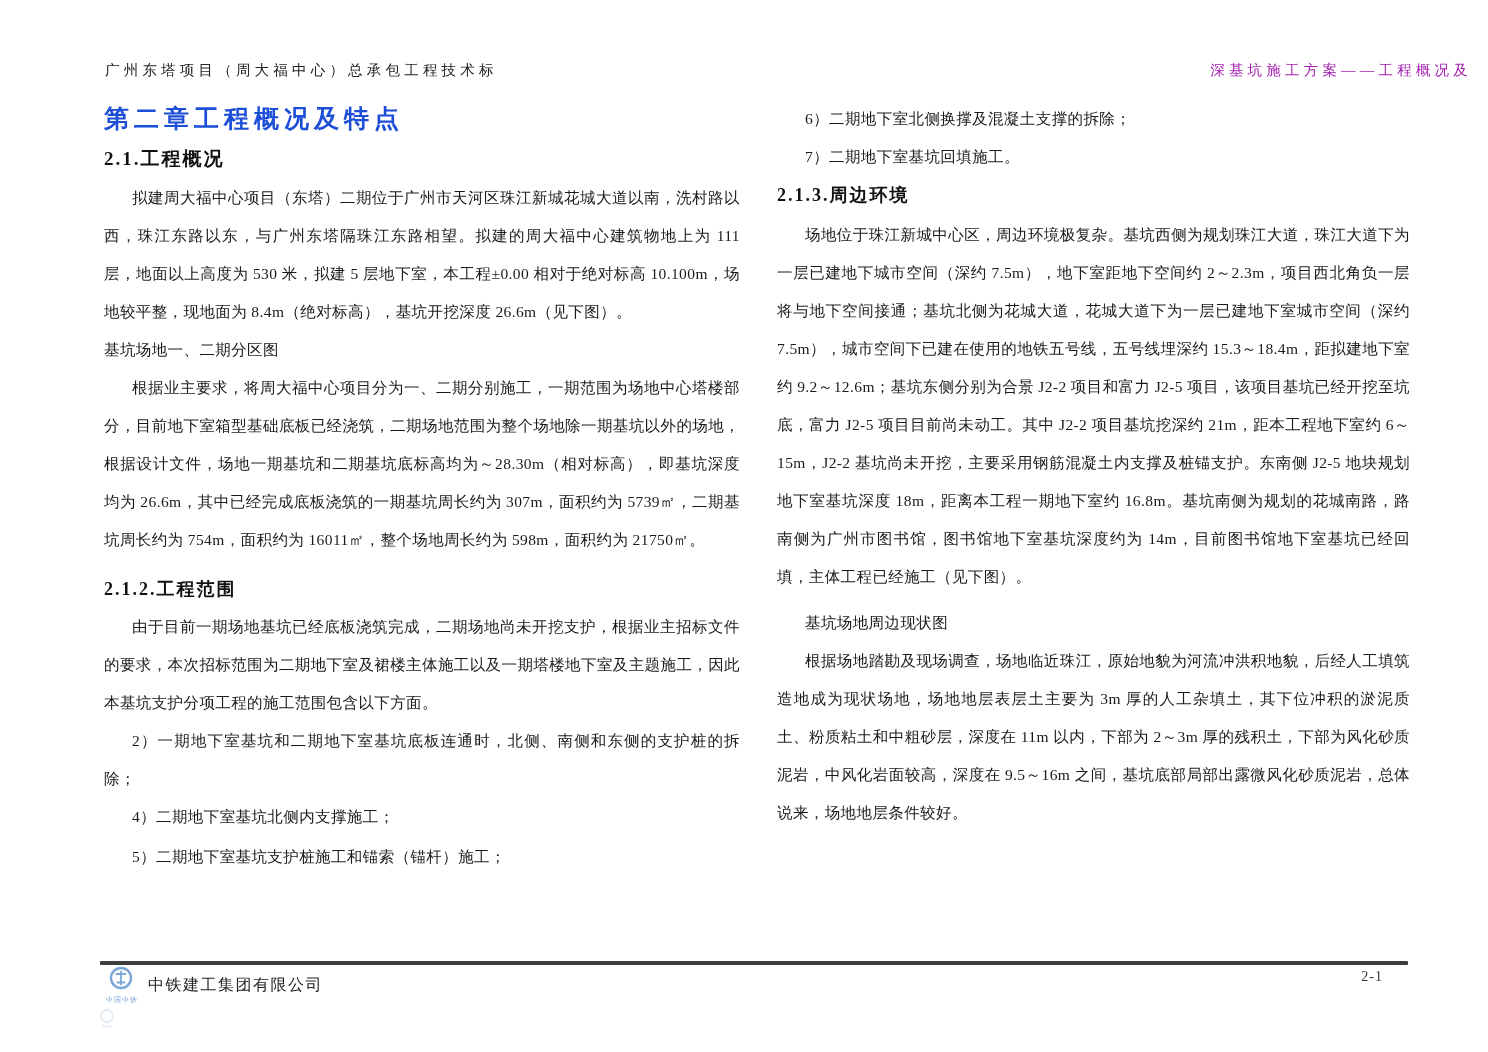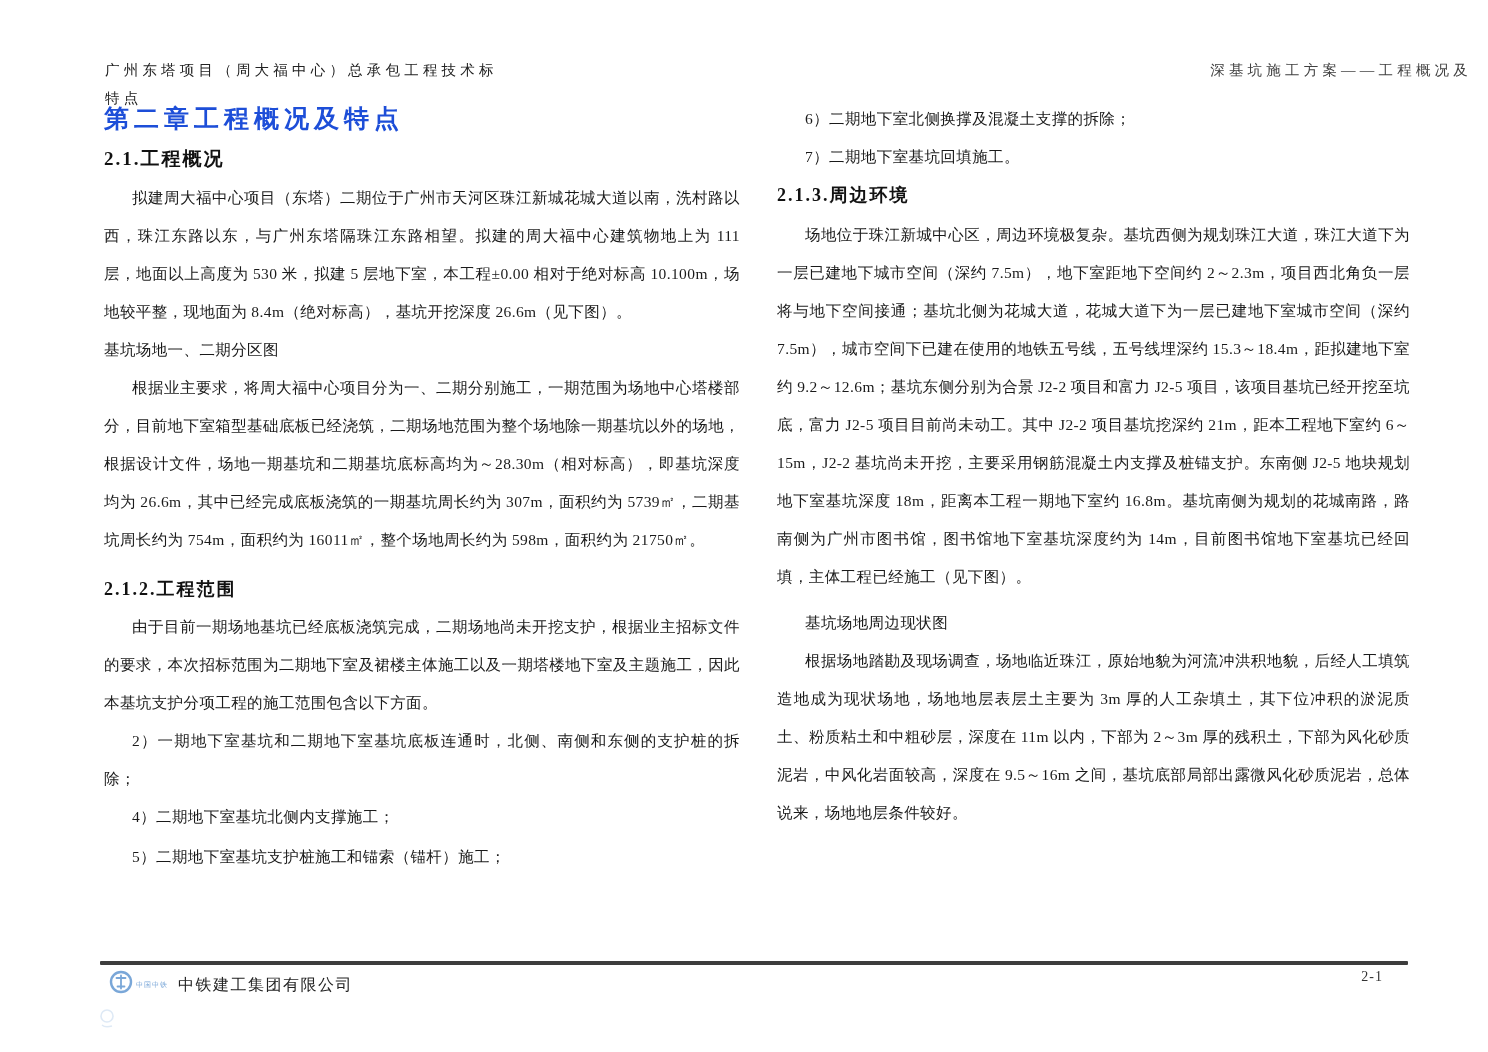--- a/index.html
+++ b/index.html
@@ -13,21 +13,21 @@
   }
   .page{position:absolute;left:0;top:0;width:1488px;height:971px;background:#fff;}
 
   
   .hdr-left{
     position:absolute;left:105px;top:56px;width:560px;
     font-size:14.5px;letter-spacing:4.2px;line-height:28px;color:#222;
   }
   .hdr-right{
     position:absolute;right:16px;top:56px;
-    font-size:14.5px;letter-spacing:4.2px;line-height:28px;color:#404040;
+    font-size:14.5px;letter-spacing:4.2px;line-height:28px;color:#a21caf;
     text-align:center;
   }
 
   
   .col{position:absolute;width:636px;}
   .col-left{left:104px;top:103px;}
   .col-right{left:777px;top:100px;width:633px;}
 
   .chapter{
     font-size:25px;font-weight:bold;letter-spacing:5px;
@@ -56,34 +56,33 @@
 
   
   .footer-line{
     position:absolute;left:100px;top:961px;width:1308px;height:4px;
     background:#3d3d3d;border-radius:1px;
   }
   .footer{
     position:absolute;left:106px;top:963px;height:44px;
     display:flex;align-items:center;
   }
-  .logo-wrap{display:flex;align-items:center;margin-right:10px;}
+  .logo-wrap{display:flex;flex-direction:column;align-items:flex-start;margin-right:10px;}
   .logo-caption{font-size:7px;color:#7aa7d8;letter-spacing:1px;line-height:8px;}
   .company{font-size:16px;letter-spacing:1.5px;color:#222;}
   .pagenum{position:absolute;right:105px;top:969px;font-size:14px;color:#333;letter-spacing:1px;}
   .watermark{position:absolute;left:98px;top:1008px;opacity:0.32;}
 </style>
 </head>
 <body>
 
 <div class="page">
 
   <div class="hdr-left">
     <div>广州东塔项目（周大福中心）总承包工程技术标</div>
-    <div>特点</div>
   </div>
   <div class="hdr-right">深基坑施工方案——工程概况及</div>
 
   <div class="col col-left">
     <div class="chapter">第二章工程概况及特点</div>
     <div class="h1">2.1.工程概况</div>
     <p class="body ind mt8">拟建周大福中心项目（东塔）二期位于广州市天河区珠江新城花城大道以南，洗村路以西，珠江东路以东，与广州东塔隔珠江东路相望。拟建的周大福中心建筑物地上为 111 层，地面以上高度为 530 米，拟建 5 层地下室，本工程±0.00 相对于绝对标高 10.100m，场地较平整，现地面为 8.4m（绝对标高），基坑开挖深度 26.6m（见下图）。</p>
     <p class="body">基坑场地一、二期分区图</p>
     <p class="body ind">根据业主要求，将周大福中心项目分为一、二期分别施工，一期范围为场地中心塔楼部分，目前地下室箱型基础底板已经浇筑，二期场地范围为整个场地除一期基坑以外的场地，根据设计文件，场地一期基坑和二期基坑底标高均为～28.30m（相对标高），即基坑深度均为 26.6m，其中已经完成底板浇筑的一期基坑周长约为 307m，面积约为 5739㎡，二期基坑周长约为 754m，面积约为 16011㎡，整个场地周长约为 598m，面积约为 21750㎡。</p>
     <div class="h2 sp">2.1.2.工程范围</div>

